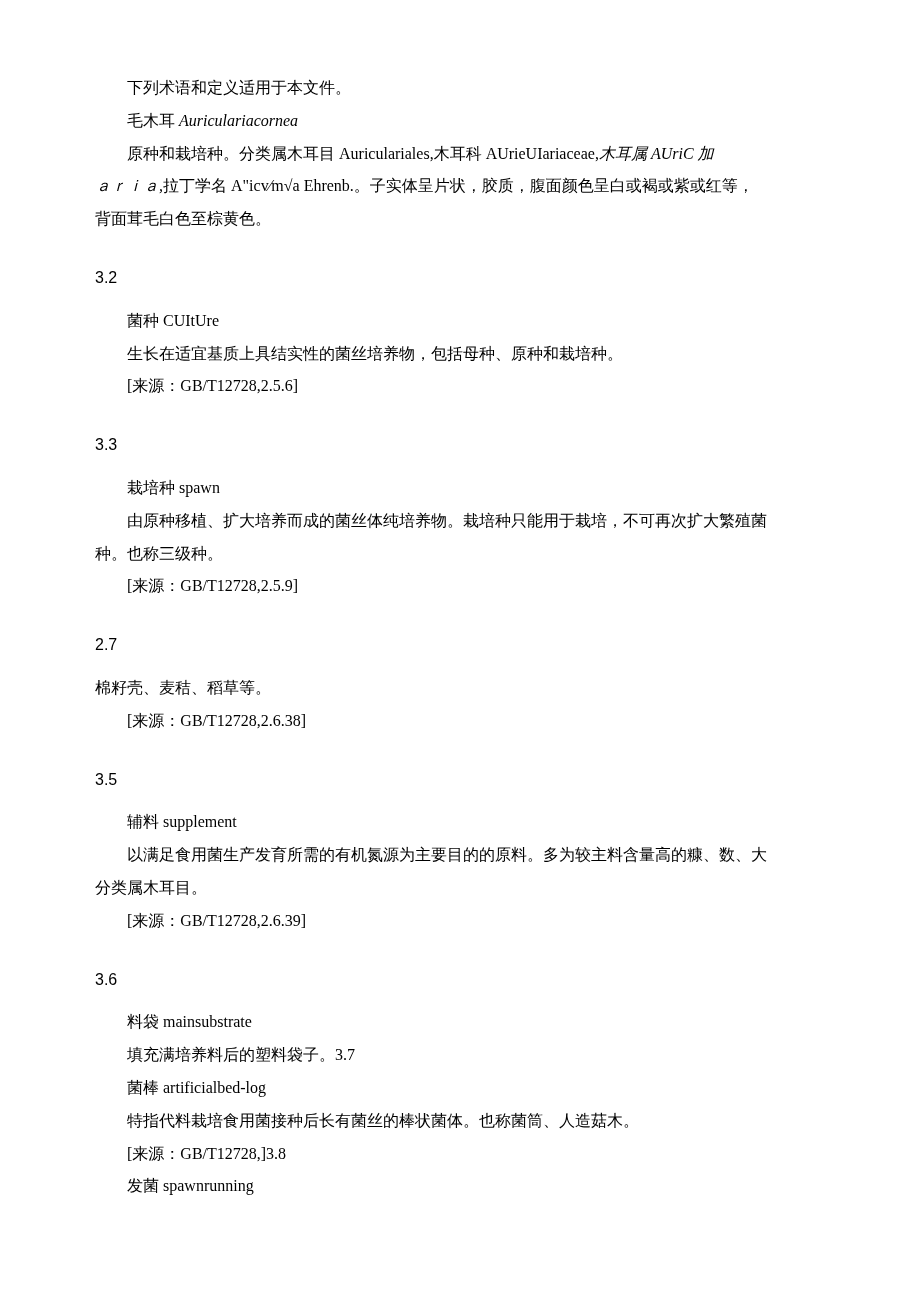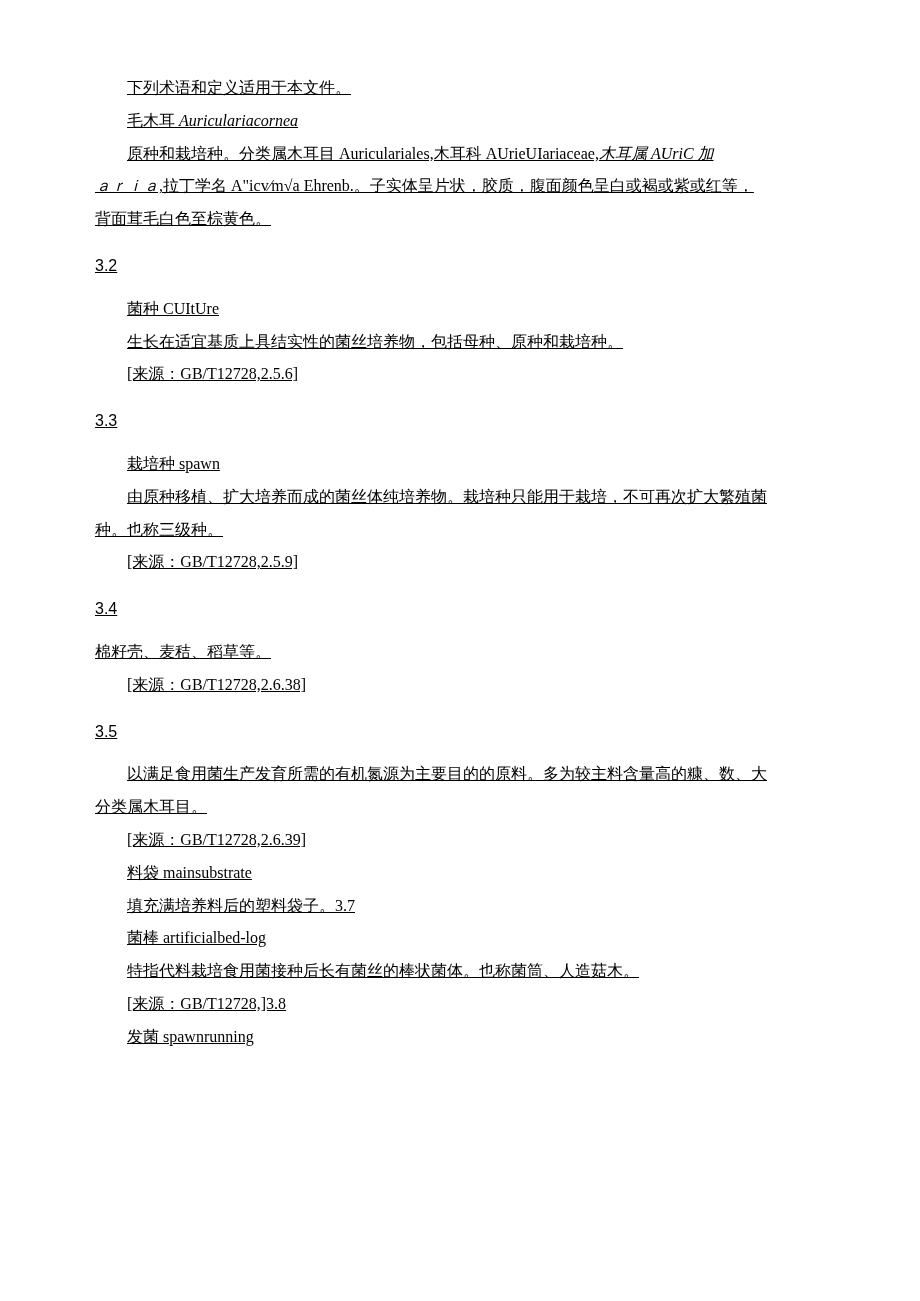--- a/index.html
+++ b/index.html
@@ -7,33 +7,32 @@
     padding: 0;
     background: #ffffff;
     font-family: "SimSun", "宋体", serif;
     font-size: 16px;
     line-height: 1.8;
     color: #000;
     width: 920px;
   }
   .page {
     padding: 70px 42px 40px 95px;
-    text-decoration: underline;
   }
   .para {
     text-indent: 2em;
     margin: 4px 0;
   }
   .para-noindent {
     text-indent: 0;
     margin: 4px 0;
   }
   .section-num {
     font-family: Arial, sans-serif;
-    margin: 18px 0 14px 0;
+    margin: 30px 0 14px 0;
   }
   .italic {
     font-style: italic;
     font-family: "KaiTi", "楷体", serif;
   }
   .term-block {
     margin: 4px 0;
   }
 </style>
 </head>
@@ -58,29 +57,31 @@
   <div class="para term-block">菌种 CUItUre</div>
   <div class="para">生长在适宜基质上具结实性的菌丝培养物，包括母种、原种和栽培种。</div>
   <div class="para">[来源：GB/T12728,2.5.6]</div>
 
   <div class="section-num">3.3</div>
   <div class="para term-block">栽培种 spawn</div>
   <div class="para">由原种移植、扩大培养而成的菌丝体纯培养物。栽培种只能用于栽培，不可再次扩大繁殖菌</div>
   <div class="para-noindent">种。也称三级种。</div>
   <div class="para">[来源：GB/T12728,2.5.9]</div>
 
-  <div class="section-num">3.4</div>
+  <div class="section-num">2.7</div>
   <div class="para-noindent">棉籽壳、麦秸、稻草等。</div>
   <div class="para">[来源：GB/T12728,2.6.38]</div>
 
   <div class="section-num">3.5</div>
+  <div class="para term-block">辅料 supplement</div>
   <div class="para">以满足食用菌生产发育所需的有机氮源为主要目的的原料。多为较主料含量高的糠、数、大</div>
   <div class="para-noindent">分类属木耳目。</div>
   <div class="para">[来源：GB/T12728,2.6.39]</div>
 
+  <div class="section-num">3.6</div>
   <div class="para term-block">料袋 mainsubstrate</div>
   <div class="para">填充满培养料后的塑料袋子。3.7</div>
   <div class="para term-block">菌棒 artificialbed-log</div>
   <div class="para">特指代料栽培食用菌接种后长有菌丝的棒状菌体。也称菌筒、人造菇木。</div>
   <div class="para">[来源：GB/T12728,]3.8</div>
   <div class="para term-block">发菌 spawnrunning</div>
 
 </div>
 
 </body></html>

